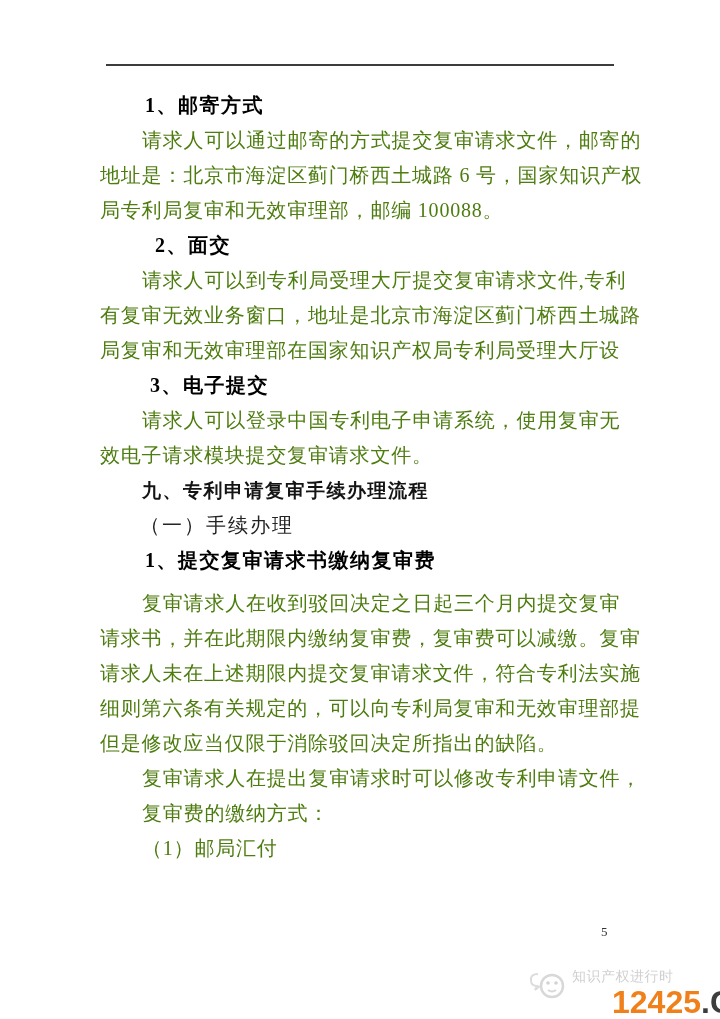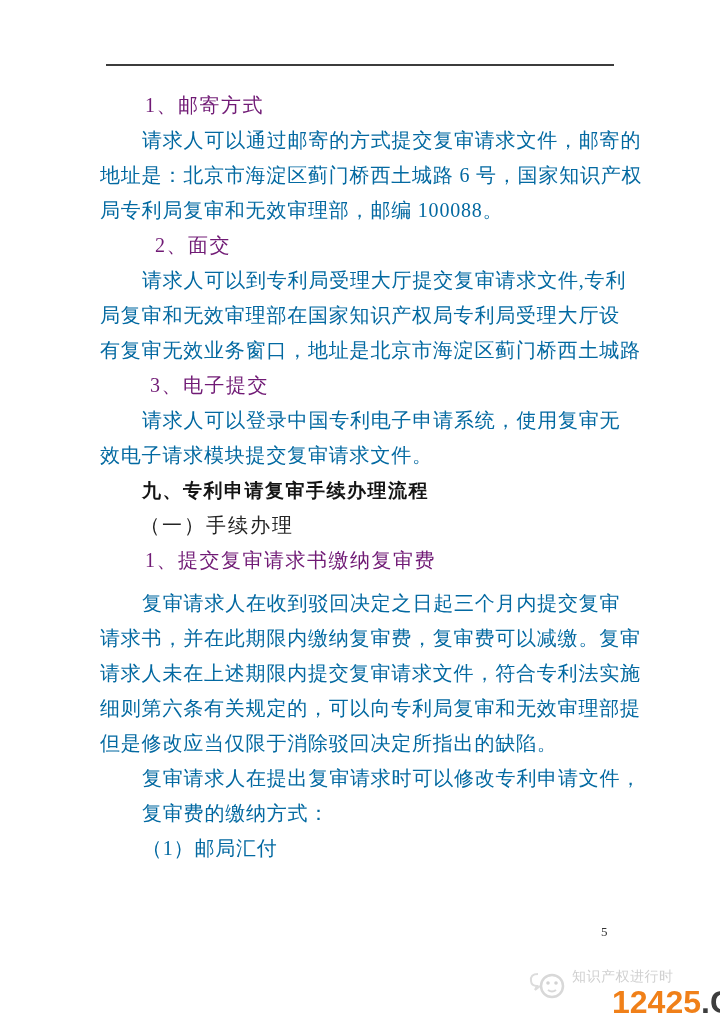--- a/index.html
+++ b/index.html
@@ -23,27 +23,27 @@
   #content {
     position: absolute;
     top: 88px;
     left: 100px;
     width: 520px;
   }
   .line {
     height: 35px;
     line-height: 35px;
     font-size: 20px;
-    color: #0369a1;
+    color: #4d7c0f;
     letter-spacing: 0.8px;
     white-space: nowrap;
   }
   .hnum {
-    font-weight: normal;
-    color: #701a75;
+    font-weight: bold;
+    color: #000000;
     letter-spacing: 1.5px;
   }
   .hmain {
     font-family: "Liberation Sans", "DejaVu Sans", sans-serif;
     font-weight: bold;
     font-size: 19px;
     color: #141414;
     letter-spacing: 1.5px;
   }
   .hsub {
@@ -108,22 +108,22 @@
 
   <div id="header-rule"></div>
 
   <div id="content">
     <div class="line hnum p45">1、邮寄方式</div>
     <div class="line p42">请求人可以通过邮寄的方式提交复审请求文件，邮寄的</div>
     <div class="line">地址是：北京市海淀区蓟门桥西土城路 6 号，国家知识产权</div>
     <div class="line">局专利局复审和无效审理部，邮编 100088。</div>
     <div class="line hnum p55">2、面交</div>
     <div class="line p42">请求人可以到专利局受理大厅提交复审请求文件,专利</div>
+    <div class="line">有复审无效业务窗口，地址是北京市海淀区蓟门桥西土城路</div>
     <div class="line">局复审和无效审理部在国家知识产权局专利局受理大厅设</div>
-    <div class="line">有复审无效业务窗口，地址是北京市海淀区蓟门桥西土城路</div>
     <div class="line hnum p50">3、电子提交</div>
     <div class="line p42">请求人可以登录中国专利电子申请系统，使用复审无</div>
     <div class="line">效电子请求模块提交复审请求文件。</div>
     <div class="line hmain p42">九、专利申请复审手续办理流程</div>
     <div class="line hsub p40">（一）手续办理</div>
     <div class="line hnum p45">1、提交复审请求书缴纳复审费</div>
     <div class="line p42 gap-top">复审请求人在收到驳回决定之日起三个月内提交复审</div>
     <div class="line">请求书，并在此期限内缴纳复审费，复审费可以减缴。复审</div>
     <div class="line">请求人未在上述期限内提交复审请求文件，符合专利法实施</div>
     <div class="line">细则第六条有关规定的，可以向专利局复审和无效审理部提</div>

